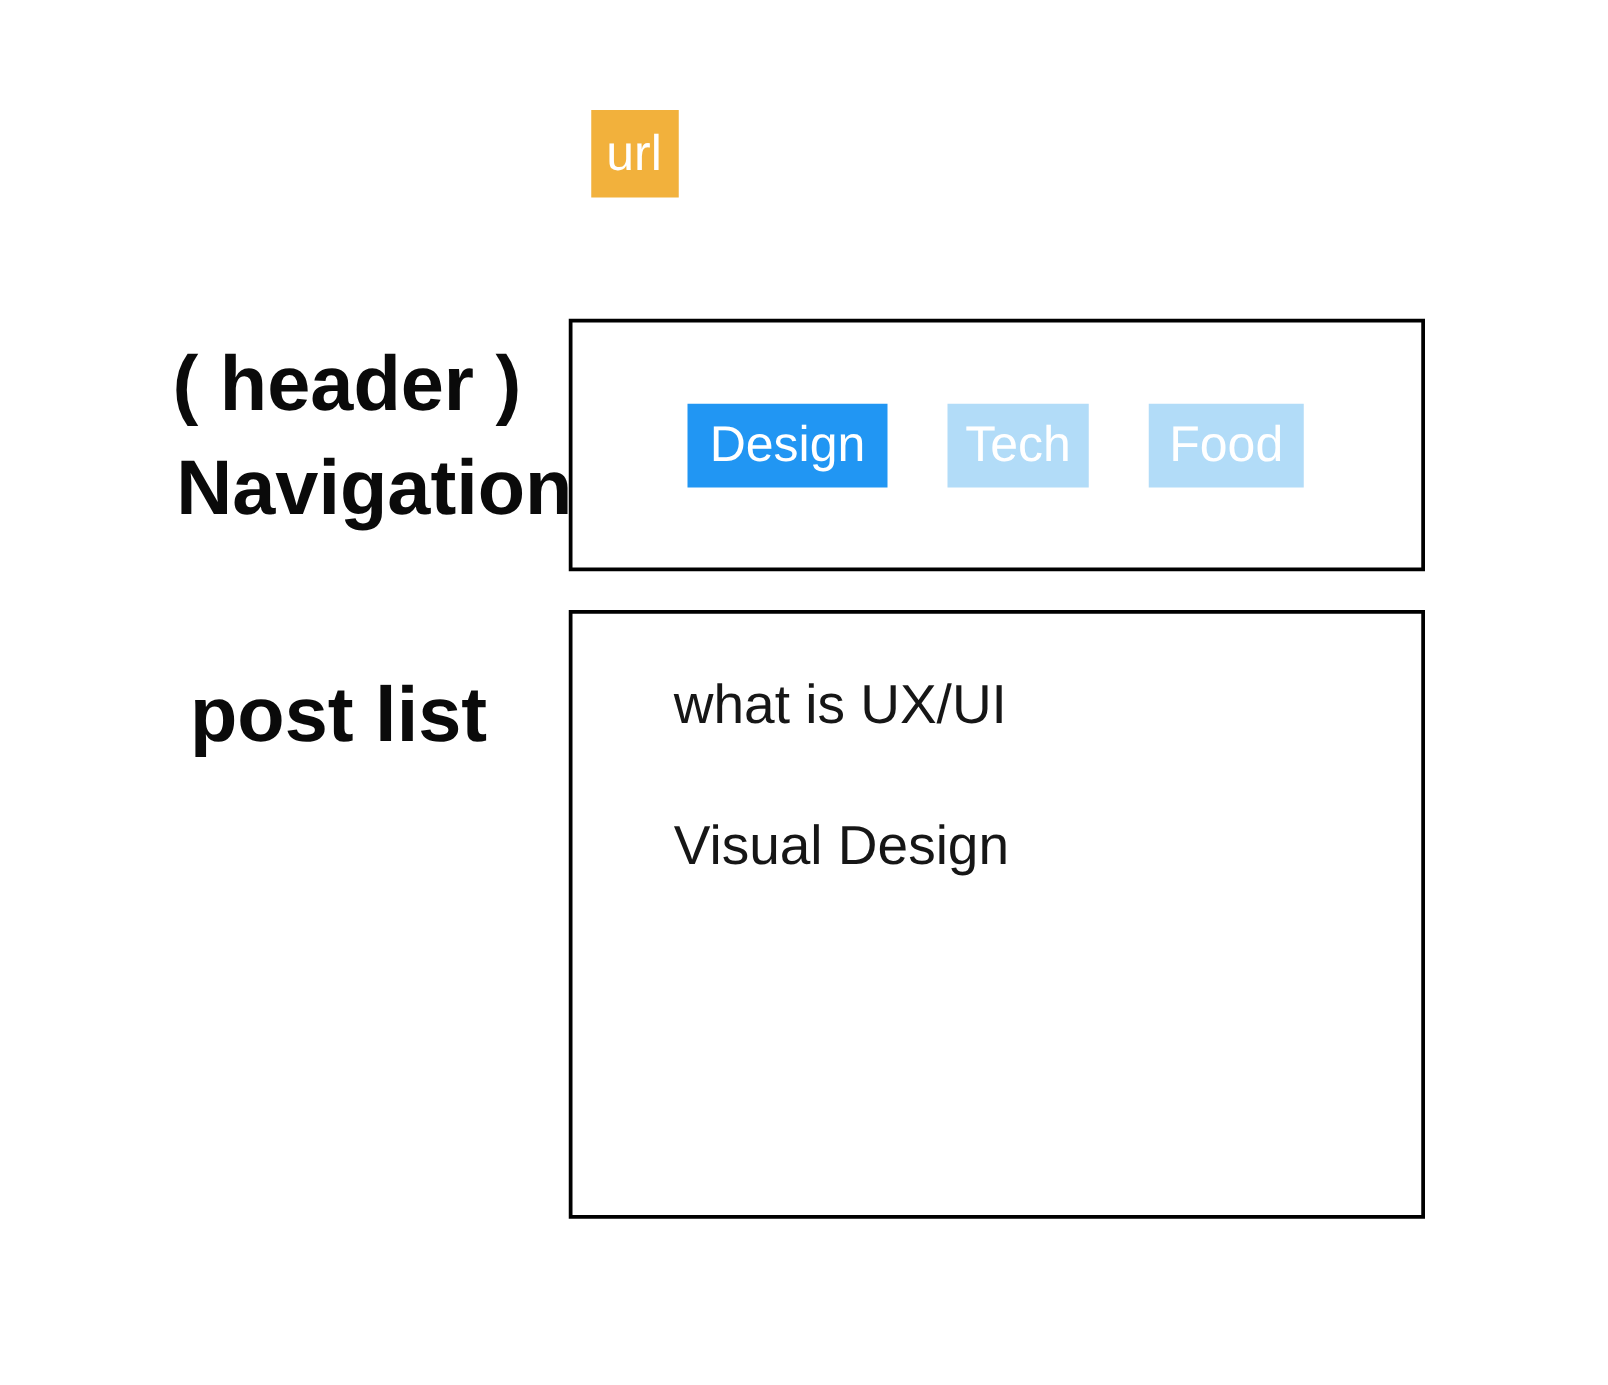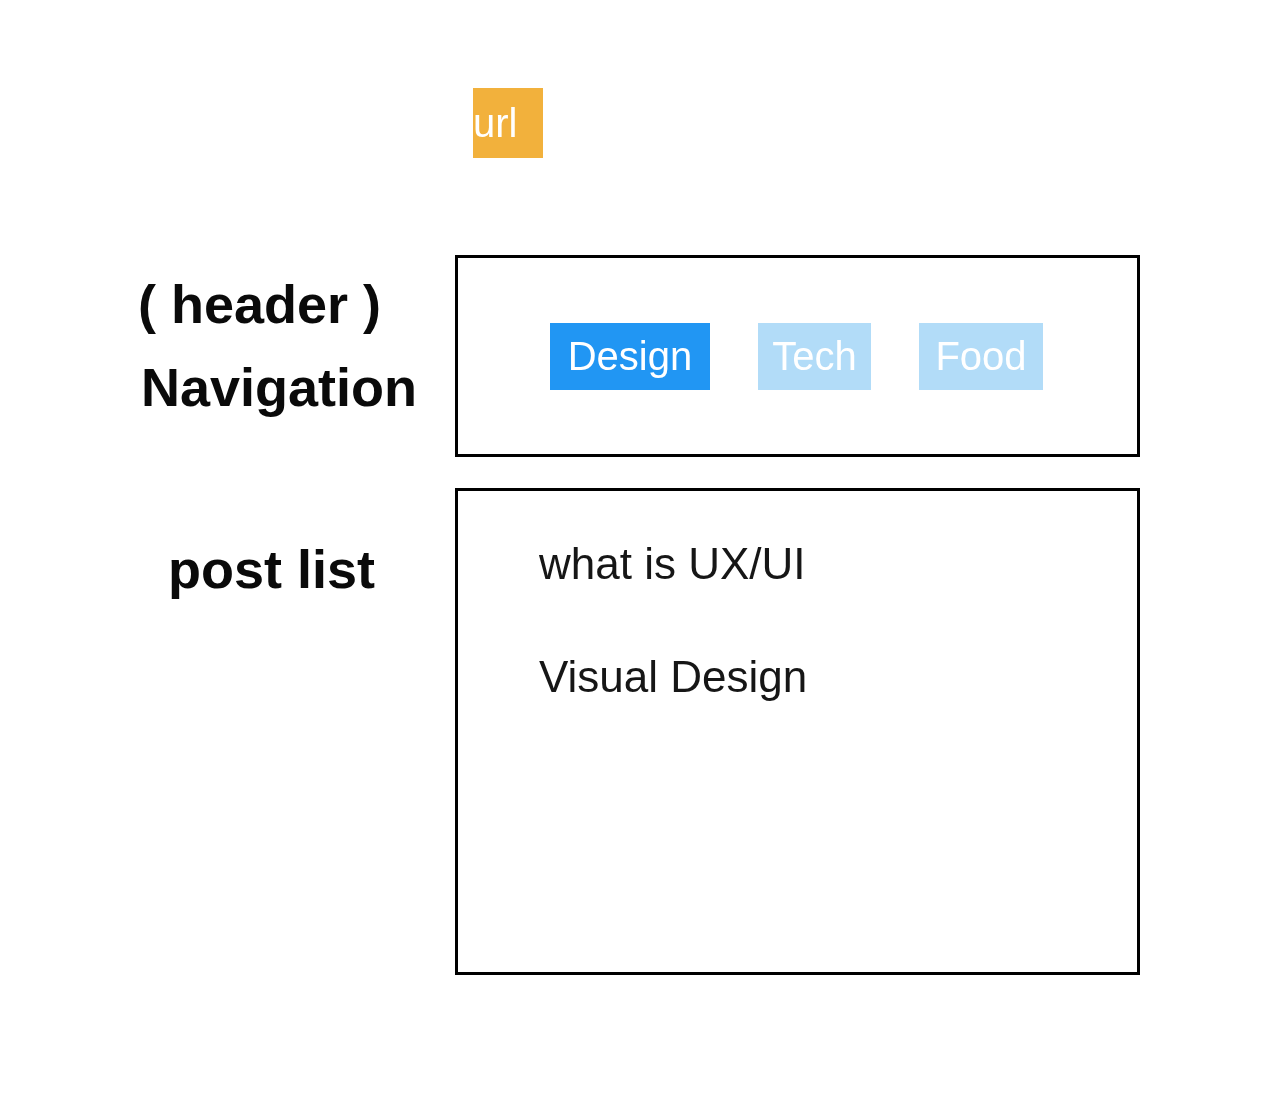--- a/index.html
+++ b/index.html
@@ -20,20 +20,21 @@
   .url-badge {
     position: absolute;
     left: 473px;
     top: 88px;
     width: 70px;
     height: 70px;
     background: var(--badge, #F2B13C);
     color: #ffffff;
     font-size: 40px;
     line-height: 70px;
+    padding-left: 12px;
     box-sizing: border-box;
     font-weight: 400;
   }
 
   
   .url-text {
     position: absolute;
     left: 458px;
     top: 185px;
     display: inline-block;
@@ -43,29 +44,29 @@
     line-height: 1;
     letter-spacing: -0.5px;
     padding: 0 2px 5px 21px;
     border-bottom: 4px solid var(--outline, #000000);
     white-space: nowrap;
   }
 
   
   .label {
     position: absolute;
-    font-size: 54px;
+    font-size: 62px;
     font-weight: 700;
     color: var(--label-text, #0a0a0a);
     line-height: 1;
     white-space: nowrap;
   }
   .label-header   { left: 138px; top: 277px; }
   .label-nav      { left: 121px; top: 360px; margin-left: 20px; }
-  .label-postlist { left: 168px; top: 542px; text-align: center; }
+  .label-postlist { left: 152px; top: 542px; text-align: center; }
 
   
   .wire-box {
     position: absolute;
     left: 455px;
     width: 685px;
     border: 3px solid var(--outline, #000000);
     box-sizing: border-box;
     background: #ffffff;
   }

